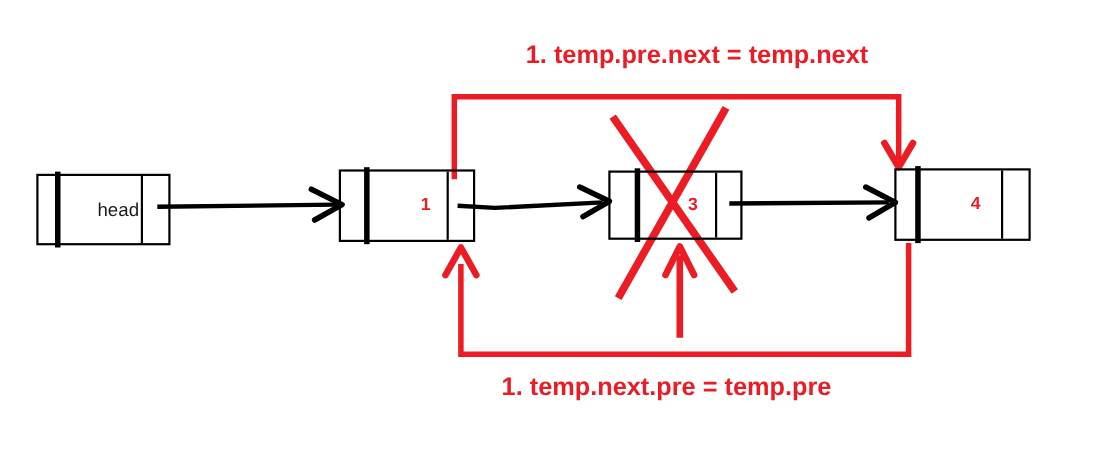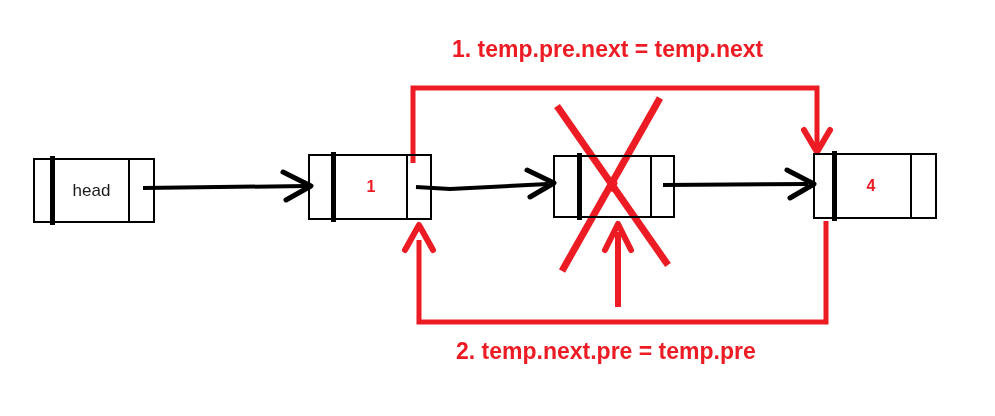--- a/index.html
+++ b/index.html
@@ -44,20 +44,21 @@
   }
   .node-label {
     position: absolute;
     top: 0;
     bottom: 0;
     display: flex;
     align-items: center;
     justify-content: center;
     font-size: 17px;
     color: #1a1a1a;
+    padding-left: 16px;
   }
   .node-label.red {
     color: #ed1c24;
     font-size: 16px;
     font-weight: bold;
   }
   .annotation {
     position: absolute;
     color: #ed1c24;
     font-weight: bold;
@@ -81,21 +82,21 @@
   #node-3 { left: 553px; top: 155px; width: 122px; height: 63px; }
   #node-3 .thick { left: 22px; }
   #node-3 .thin  { left: 95px; }
   #node-3 .node-label { left: 27px; width: 64px; }
 
   #node-4 { left: 813px; top: 153px; width: 124px; height: 66px; }
   #node-4 .thick { left: 17px; }
   #node-4 .thin  { left: 95px; }
   #node-4 .node-label { left: 22px; width: 68px; }
 
-  #step1-text { left: 452px; top: 36px; }
+  #step1-text { left: 478px; top: 36px; }
   #step2-text { left: 456px; top: 338px; }
   #temp-text  { left: 631px; top: 277px; }
 </style>
 </head>
 <body>
 
 <div class="canvas">
 
   <svg class="layer" viewBox="0 0 995 416">
 
@@ -151,15 +152,15 @@
     <span class="node-label red">3</span>
   </div>
 
   <div class="node" id="node-4">
     <div class="divider thick"></div>
     <div class="divider thin"></div>
     <span class="node-label red">4</span>
   </div>
 
   <div class="annotation" id="step1-text">1. temp.pre.next = temp.next</div>
-  <div class="annotation" id="step2-text">2. temp.next.pre = temp.pre</div>
+  <div class="annotation" id="step2-text">1. temp.next.pre = temp.pre</div>
 
 </div>
 
 </body></html>

